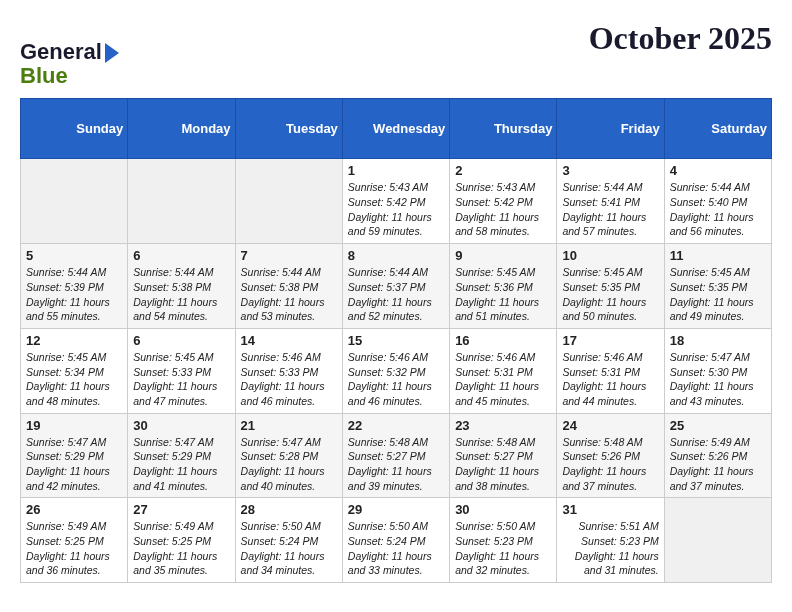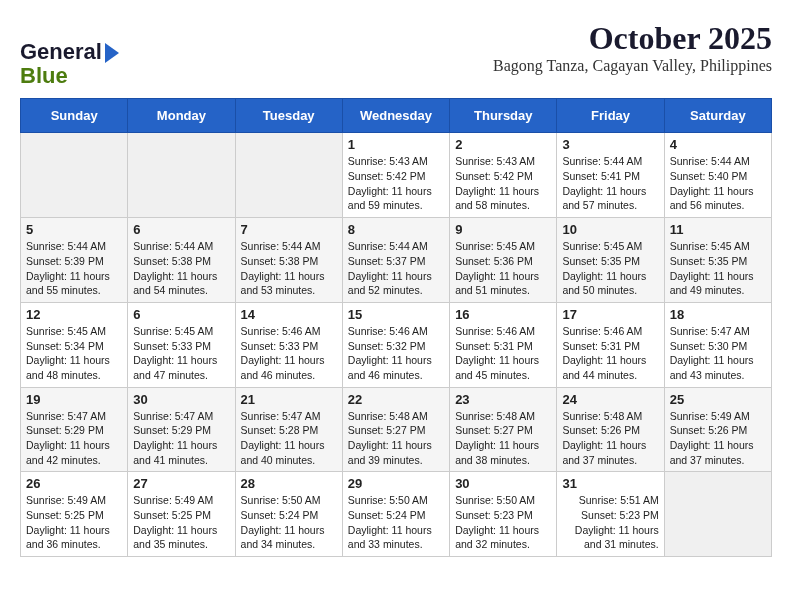--- a/index.html
+++ b/index.html
@@ -46,24 +46,24 @@
       font-weight: normal;
       color: #333;
     }
     .calendar {
       width: 100%;
       border-collapse: collapse;
     }
     .calendar thead tr th {
       background: #2563c7;
       color: #fff;
-      padding: 9px 4px;
+      padding: 22px 4px;
       font-size: 13px;
       font-weight: bold;
-      text-align: center;
+      text-align: right;
       border: 1px solid #1a4fa8;
     }
     .calendar tbody tr td {
       border: 1px solid #ccc;
       vertical-align: top;
       padding: 4px 5px;
       font-size: 11px;
       color: #222;
       width: calc(100% / 7);
       min-height: 80px;
@@ -76,39 +76,39 @@
     }
     .day-number {
       font-size: 13px;
       font-weight: bold;
       margin-bottom: 2px;
     }
     .day-detail {
       font-size: 10.5px;
       line-height: 1.4;
       color: #222;
+      font-style: italic;
     }
     .empty-cell {
       background: #f0f0f0 !important;
     }
   </style>
 </head>
 <body>
 
 <div class="header-section">
   <div class="logo">
     <div class="logo-line">
       <span class="logo-text">General</span>
       <span style="display:inline-block;width:0;height:0;border-top:10px solid transparent;border-bottom:10px solid transparent;border-left:14px solid #2563c7;margin-left:3px;margin-top:2px;"></span>
     </div>
     <span class="logo-text blue" style="color:#4d7c0f;">Blue</span>
   </div>
   <div class="title-section">
     <h1>October 2025</h1>
-    <h2>Bagong Tanza, Cagayan Valley, Philippines</h2>
   </div>
 </div>
 
 <table class="calendar">
   <thead>
     <tr>
     <th>Sunday</th>
         <th>Monday</th>
         <th>Tuesday</th>
         <th>Wednesday</th>

